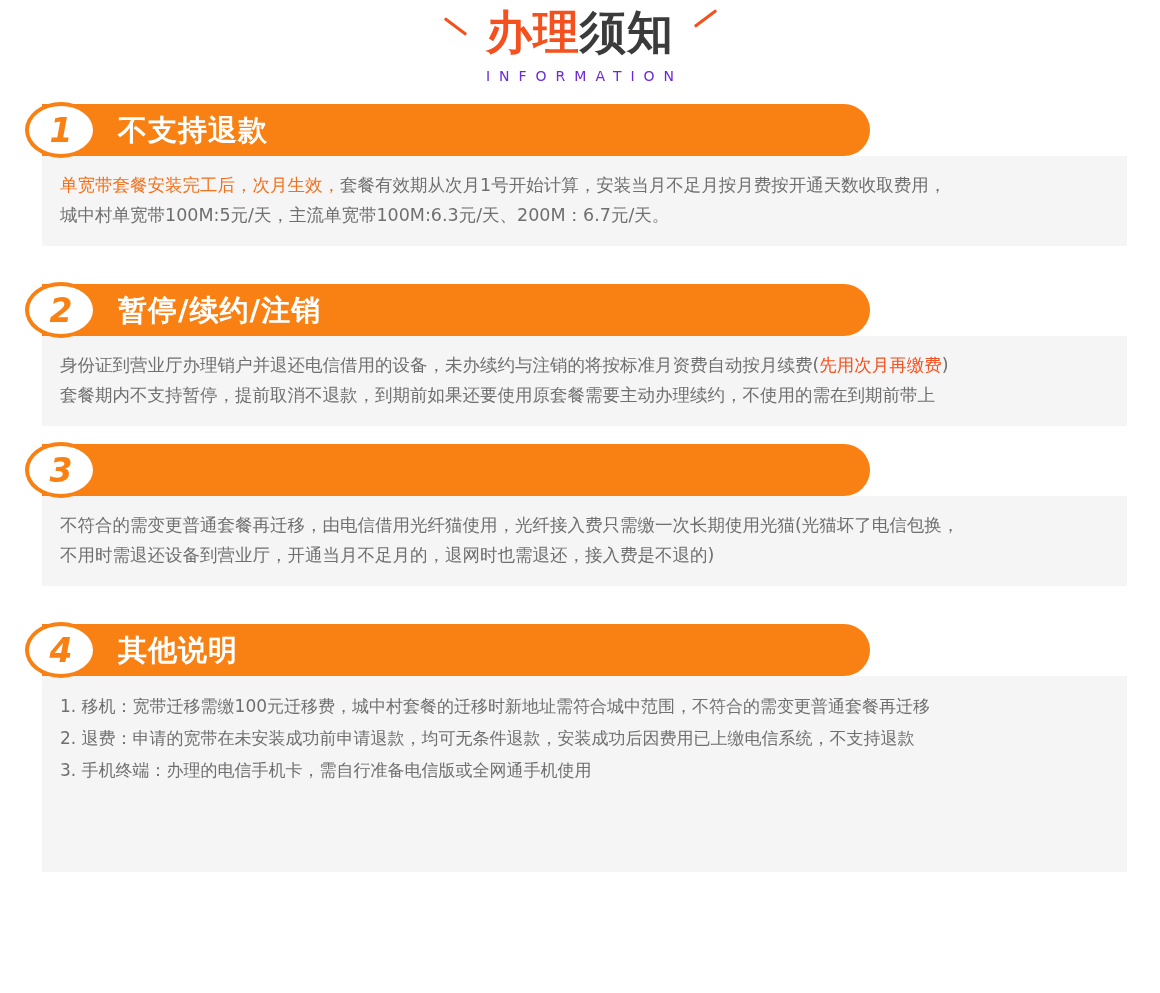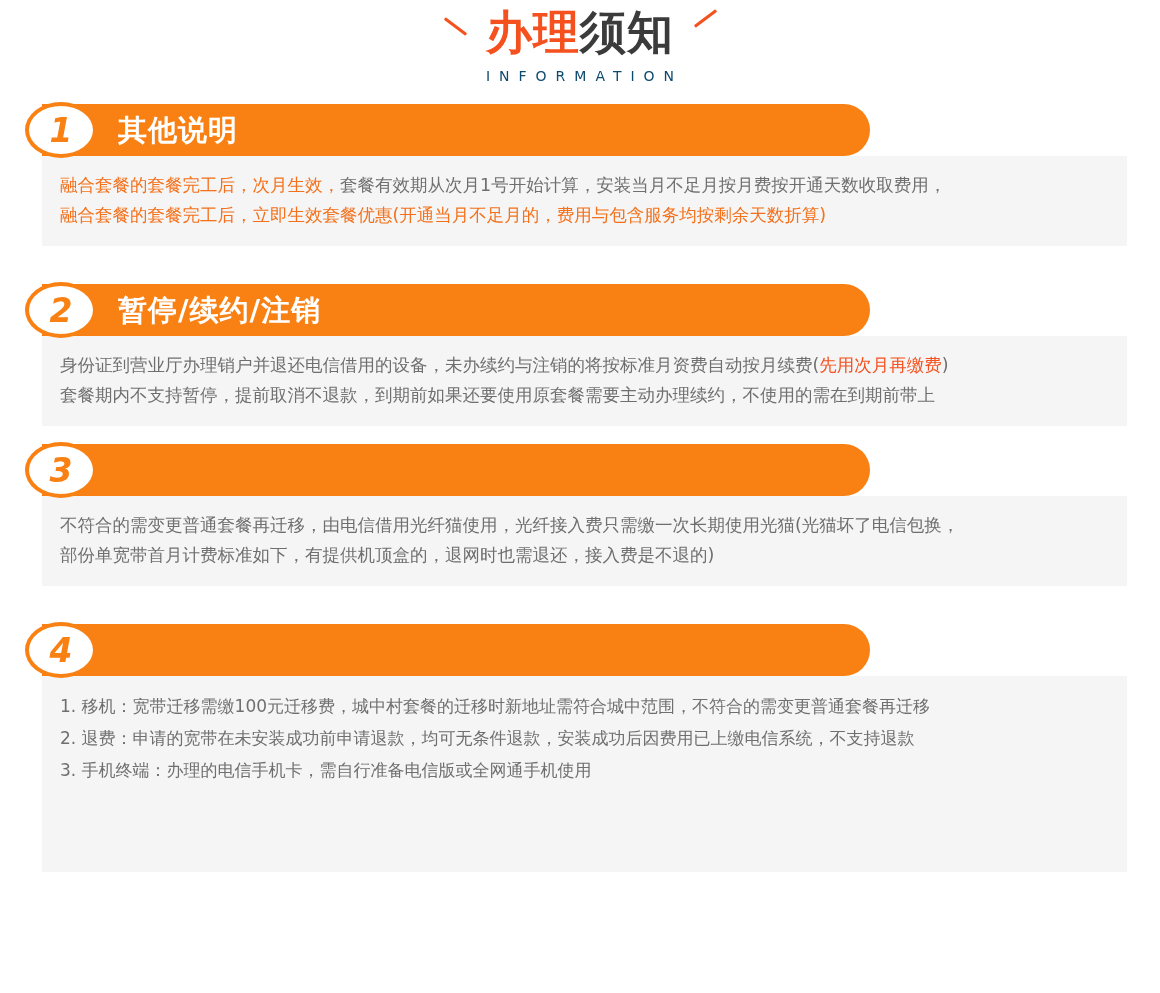--- a/index.html
+++ b/index.html
@@ -54,21 +54,21 @@
     height: 3px;
     background: #f4511e;
     border-radius: 1px;
   }
   .slash-left::after  { transform: rotate(37deg);  top: 10px; }
   .slash-right::after { transform: rotate(-37deg); top: 2px; }
 
   .title-sub {
     margin-top: 6px;
     font-size: 14px;
-    color: #0c4a6e;
+    color: #6d28d9;
     letter-spacing: 9px;
     text-indent: 9px;
     font-weight: 500;
   }
 
   
   .section { position: relative; }
 
   .sec-header {
     position: relative;
@@ -152,25 +152,25 @@
 
 <div class="pre-sec-1"></div>
 
 <div id="sections-root">
     <div class="section">
       <div class="sec-header">
         <div class="sec-bar"></div>
         <div class="sec-badge">
           <span>1</span>
         </div>
-        <div class="sec-title">其他说明</div>
+        <div class="sec-title">不支持退款</div>
       </div>
       <div class="sec-body">
-        <p><span class="o">融合套餐的套餐完工后，次月生效，</span><span>套餐有效期从次月1号开始计算，安装当月不足月按月费按开通天数收取费用，</span></p>
-        <p><span class="o">融合套餐的套餐完工后，立即生效套餐优惠(开通当月不足月的，费用与包含服务均按剩余天数折算)</span></p>
+        <p><span class="o">单宽带套餐安装完工后，次月生效，</span><span>套餐有效期从次月1号开始计算，安装当月不足月按月费按开通天数收取费用，</span></p>
+        <p><span>城中村单宽带100M:5元/天，主流单宽带100M:6.3元/天、200M：6.7元/天。</span></p>
       </div>
     </div>
     <div style="height: 38px;"></div>
     <div class="section">
       <div class="sec-header">
         <div class="sec-bar"></div>
         <div class="sec-badge">
           <span>2</span>
         </div>
         <div class="sec-title">暂停/续约/注销</div>
@@ -183,30 +183,31 @@
     <div style="height: 18px;"></div>
     <div class="section">
       <div class="sec-header">
         <div class="sec-bar"></div>
         <div class="sec-badge">
           <span>3</span>
         </div>
       </div>
       <div class="sec-body">
         <p><span>不符合的需变更普通套餐再迁移，由电信借用光纤猫使用，光纤接入费只需缴一次长期使用光猫(光猫坏了电信包换，</span></p>
-        <p><span>部份单宽带首月计费标准如下，有提供机顶盒的，退网时也需退还，接入费是不退的)</span></p>
+        <p><span>不用时需退还设备到营业厅，开通当月不足月的，退网时也需退还，接入费是不退的)</span></p>
       </div>
     </div>
     <div style="height: 38px;"></div>
     <div class="section">
       <div class="sec-header">
         <div class="sec-bar"></div>
         <div class="sec-badge">
           <span>4</span>
         </div>
+        <div class="sec-title">其他说明</div>
       </div>
       <div class="sec-body sec4-body">
         <p><span>1. 移机：宽带迁移需缴100元迁移费，城中村套餐的迁移时新地址需符合城中范围，不符合的需变更普通套餐再迁移</span></p>
         <p><span>2. 退费：申请的宽带在未安装成功前申请退款，均可无条件退款，安装成功后因费用已上缴电信系统，不支持退款</span></p>
         <p><span>3. 手机终端：办理的电信手机卡，需自行准备电信版或全网通手机使用</span></p>
       </div>
     </div>
   </div>
 
 </body></html>

